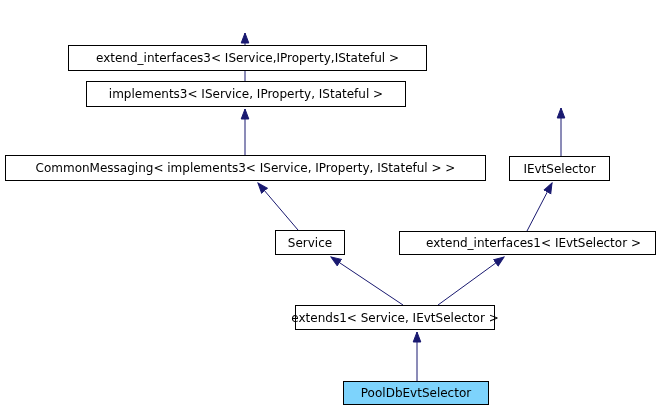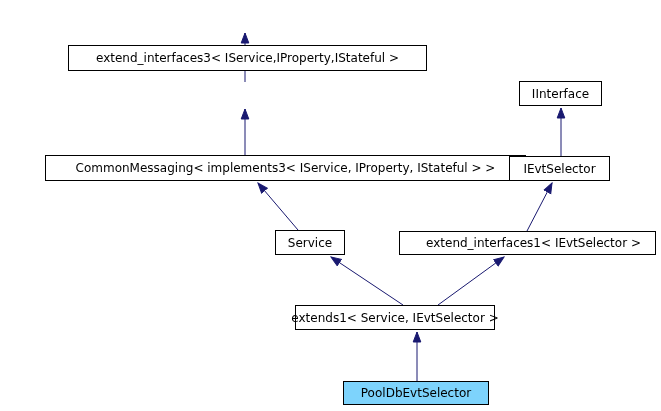--- a/index.html
+++ b/index.html
@@ -61,24 +61,24 @@
     <line x1="298" y1="230" x2="258" y2="183" marker-end="url(#arrowhead)"></line>
     <line x1="561" y1="157" x2="561" y2="108" marker-end="url(#arrowhead)"></line>
     <line x1="527" y1="231" x2="552" y2="183" marker-end="url(#arrowhead)"></line>
     <line x1="403" y1="305" x2="331" y2="257" marker-end="url(#arrowhead)"></line>
     <line x1="438" y1="305" x2="504" y2="257" marker-end="url(#arrowhead)"></line>
     <line x1="417" y1="381" x2="417" y2="332" marker-end="url(#arrowhead)"></line>
   </svg>
 
   <div class="node" style="left:68px;  top:5px;   width:359px; height:26px;margin-top:40px;">extend_interfaces3&lt; IService,IProperty,IStateful &gt;</div>
 
+  <div class="node" style="left:86px;  top:81px;  width:320px; height:26px;">implements3&lt; IService, IProperty, IStateful &gt;</div>
 
-  <div class="node" style="left:5px;   top:155px; width:481px; height:26px;margin-left:40px;">CommonMessaging&lt; implements3&lt; IService, IProperty, IStateful &gt; &gt;</div>
+  <div class="node" style="left:5px;   top:155px; width:481px; height:26px;">CommonMessaging&lt; implements3&lt; IService, IProperty, IStateful &gt; &gt;</div>
 
-  <div class="node" style="left:519px; top:81px;  width:83px;  height:25px;">IInterface</div>
 
   <div class="node" style="left:275px; top:230px; width:70px;  height:25px;">Service</div>
 
   <div class="node" style="left:509px; top:156px; width:101px; height:25px;">IEvtSelector</div>
 
   <div class="node" style="left:399px; top:231px; width:257px; height:24px;padding-left:12px;">extend_interfaces1&lt; IEvtSelector &gt;</div>
 
   <div class="node" style="left:295px; top:305px; width:200px; height:25px;">extends1&lt; Service, IEvtSelector &gt;</div>
 
   <div class="node selected" style="left:343px; top:381px; width:146px; height:24px;">PoolDbEvtSelector</div>

